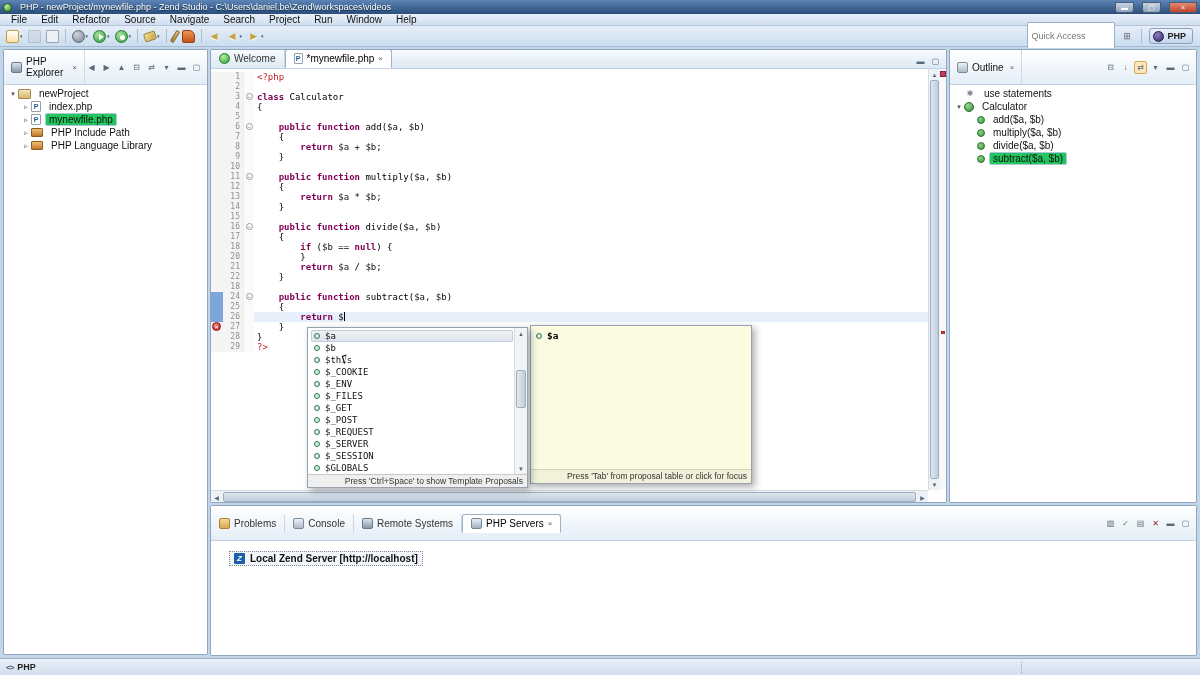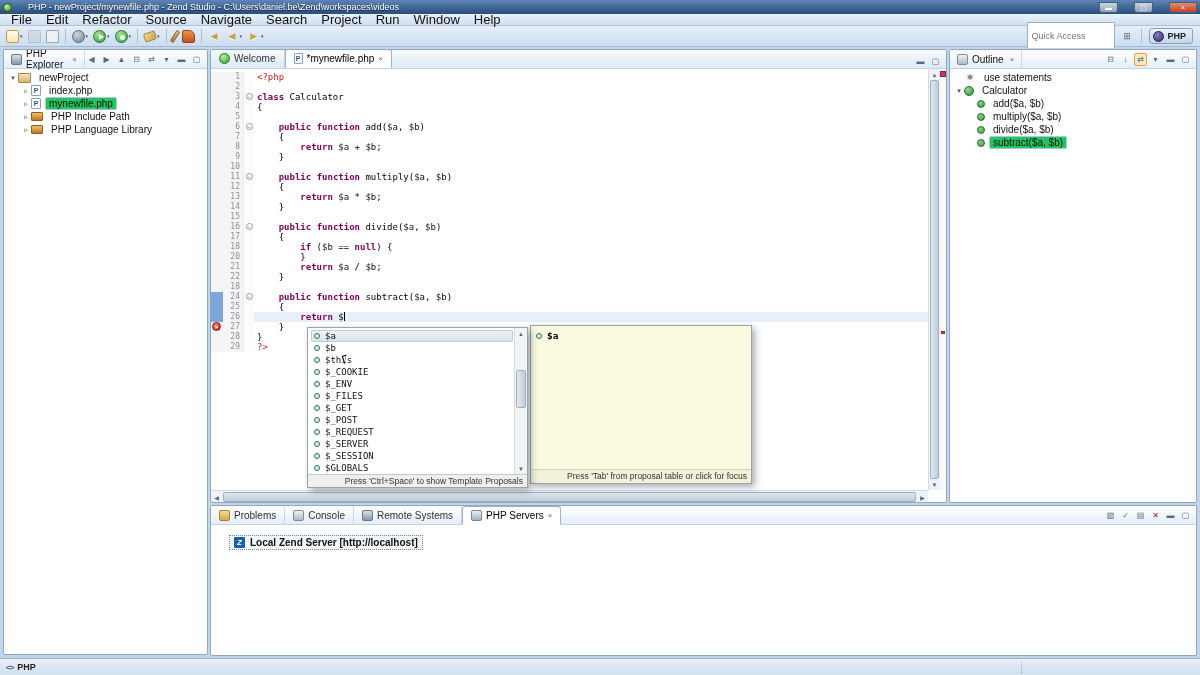--- a/index.html
+++ b/index.html
@@ -1,28 +1,28 @@
 <!DOCTYPE html>
 <html><head>
 <meta charset="utf-8">
 <style>
   *{margin:0;padding:0;box-sizing:border-box;}
   html,body{width:1200px;height:675px;overflow:hidden;font-family:"Liberation Sans",sans-serif;background:#c3d5e8;}
   .win{position:relative;width:1200px;height:675px;}
 
   
-  .titlebar{height:14px;background:linear-gradient(#5d85b5,#2a4d7c);display:flex;align-items:center;padding:0 3px;gap:16px;}
+  .titlebar{height:14px;background:linear-gradient(#5d85b5,#2a4d7c);display:flex;align-items:center;padding:0 3px;gap:8px;}
   .app-icon{width:9px;height:9px;border-radius:50%;background:radial-gradient(circle at 35% 30%,#b8f09a,#3c9b2f);border:1px solid #1f5e18;}
   .title-text{flex:1;color:#fff;font-size:9px;white-space:nowrap;overflow:hidden;text-shadow:0 1px 1px #123;}
   .win-btn{width:19px;height:11px;display:flex;align-items:center;justify-content:center;font-size:7px;color:#fff;background:linear-gradient(#c7d4e4,#8fa3ba);border:1px solid #4a5d74;border-radius:0 0 3px 3px;line-height:1;}
   .win-btn.close{background:linear-gradient(#e28a71,#c0432a);width:28px;}
 
   
   .menubar{height:12px;background:linear-gradient(#e9f1fa,#cfdff0);border-bottom:1px solid #b2c4d9;display:flex;align-items:center;padding-left:4px;}
-  .menu-item{font-size:13px;color:#111;padding:0 7px;}
+  .menu-item{font-size:10px;color:#111;padding:0 7px;}
 
   
   .toolbar{height:21px;background:linear-gradient(#e6eef8,#cbddEF);border-bottom:1px solid #a7bcd4;display:flex;align-items:center;padding:0 4px;}
   .tb-left{display:flex;align-items:center;gap:1px;flex:1;}
   .tbi{height:18px;display:flex;align-items:center;padding:0 2px;border-radius:2px;}
   .tbi.dis{opacity:.45;}
   .tb-sep{width:1px;height:14px;background:#aabdd2;margin:0 3px;}
   .dd{font-size:5px;color:#44536a;margin-left:1px;}
   .ic{width:13px;height:13px;position:relative;display:flex;align-items:center;justify-content:center;font-size:9px;}
   .ic-new{background:linear-gradient(#fff,#ffe2a8);border:1px solid #c49b45;border-radius:2px;}
@@ -39,21 +39,21 @@
   .ic-arrow{color:#c7a23b;font-size:9px;text-shadow:0 1px 0 #fff;}
   .tb-right{display:flex;align-items:center;gap:4px;padding-right:3px;}
   .quick-access{width:88px;height:28px;font-size:9px;color:#777;border:1px solid #9ab0c6;border-radius:1px;padding:0 3px;font-family:"Liberation Sans",sans-serif;}
   .persp-open{width:15px;height:15px;display:flex;align-items:center;justify-content:center;font-size:9px;color:#667;}
   .persp-btn{display:flex;align-items:center;gap:3px;height:16px;padding:0 6px 0 3px;border:1px solid #8aa2bd;border-radius:3px;background:linear-gradient(#e9f1fa,#c3d6ea);font-size:9px;font-weight:bold;color:#222;font-family:"Liberation Sans",sans-serif;}
   .persp-icon{width:11px;height:11px;border-radius:50%;background:radial-gradient(circle at 35% 30%,#8a7fc0,#3a2f6a);border:1px solid #251c4a;}
 
   
   .workbench{position:absolute;top:48px;left:0;right:0;bottom:17px;background:#c3d5e8;}
   .view{position:absolute;background:#fff;border:1px solid #8fa7c0;border-radius:2px;overflow:hidden;}
-  .view-header{height:19px;background:linear-gradient(#ffffff,#e4edf7);border-bottom:1px solid #c4d2e2;display:flex;align-items:center;}
+  .view-header{height:35px;background:linear-gradient(#ffffff,#e4edf7);border-bottom:1px solid #c4d2e2;display:flex;align-items:center;}
   .view-tab{display:flex;align-items:center;gap:4px;height:100%;padding:0 7px;border-right:1px solid #cdd9e6;font-size:10px;color:#111;}
   .view-tab .vclose{font-size:8px;color:#667;margin-left:2px;}
   .vtb{margin-left:auto;display:flex;align-items:center;gap:2px;padding-right:4px;}
   .vtbi{min-width:13px;height:13px;display:flex;align-items:center;justify-content:center;font-size:8px;color:#5a6a7c;border-radius:2px;padding:0 1px;}
   .vtbi.pressed{background:#fde7bc;border:1px solid #d8a84e;}
 
   
   .tree-row{display:flex;align-items:center;height:13px;font-size:10px;color:#111;white-space:nowrap;}
   .expander{width:10px;font-size:7px;color:#555;text-align:center;flex:none;}
   .ticon{width:12px;height:11px;flex:none;margin-right:4px;display:flex;align-items:center;justify-content:center;font-size:7px;}

